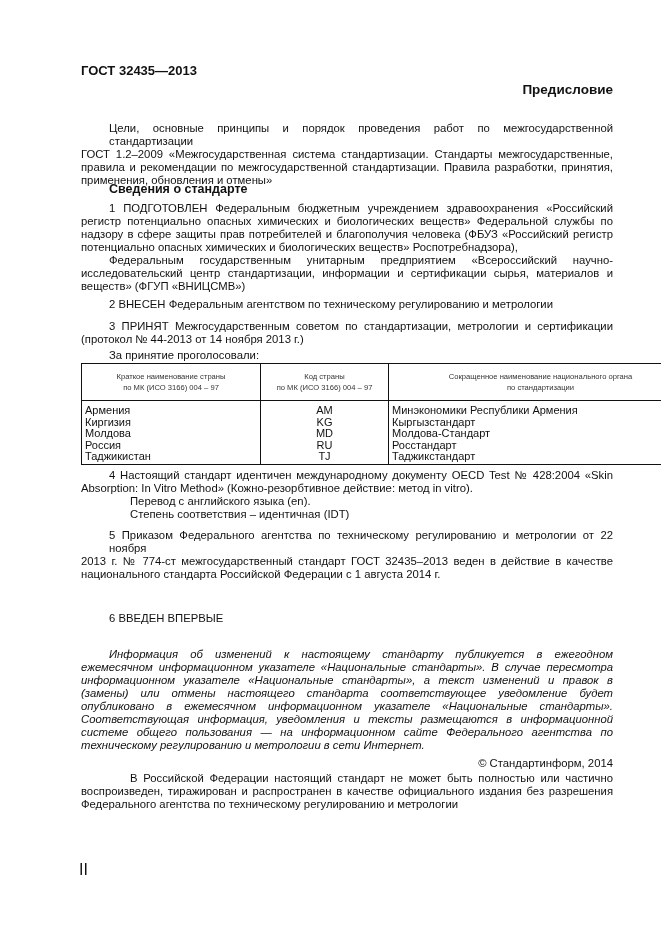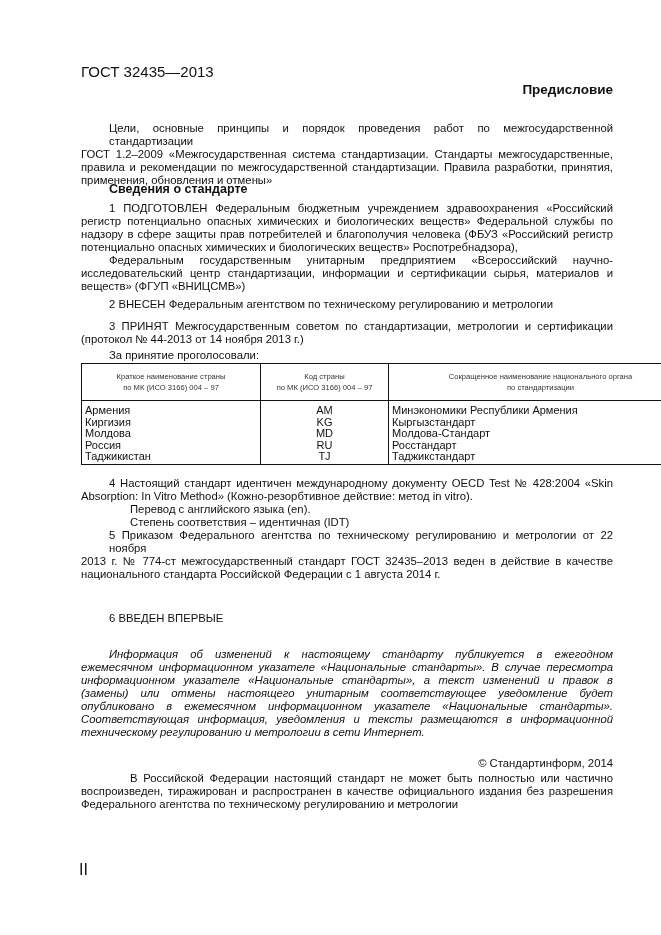--- a/index.html
+++ b/index.html
@@ -1,18 +1,18 @@
 <!DOCTYPE html>
 <html><head>
 <meta charset="utf-8">
 <style>
   html, body { margin: 0; padding: 0; background: #ffffff; }
   body { width: 661px; height: 935px; position: relative; overflow: hidden;
          font-family: "Liberation Sans", sans-serif; color: #111; }
-  .doc-code { position: absolute; left: 81px; top: 63px; font-size: 15px; font-weight: normal; }
+  .doc-code { position: absolute; left: 81px; top: 63px; font-size: 13px; font-weight: bold; }
   .title { position: absolute; left: 81px; width: 532px; top: 82px; text-align: right;
            font-size: 13.5px; font-weight: bold; padding-left: 30px; box-sizing: border-box; }
   .p { position: absolute; left: 81px; width: 532px; font-size: 11.3px; line-height: 13px;
        text-align: justify; text-align-last: left; margin: 0; }
   .sub { position: absolute; left: 109px; font-size: 12.5px; font-weight: bold; top: 182px; }
   .line { display: block; }
   .just { text-align: justify; text-align-last: justify; }
   .italic { font-style: italic; }
   .indent2 { padding-left: 49px; }
 
@@ -110,43 +110,44 @@
           <span class="line">Молдова-Стандарт</span>
           <span class="line">Росстандарт</span>
           <span class="line">Таджикстандарт</span>
         </div>
       </td>
     </tr>
   </tbody>
 </table>
 
 <div class="p" style="top:469px;">
-  <span class="line just" style="padding-left:28px;margin-top:8px;">4 Настоящий стандарт идентичен международному документу OECD Test № 428:2004 «Skin</span>
+  <span class="line just" style="padding-left:28px;">4 Настоящий стандарт идентичен международному документу OECD Test № 428:2004 «Skin</span>
   <span class="line">Absorption: In Vitro Method» (Кожно-резорбтивное действие: метод in vitro).</span>
   <span class="line indent2">Перевод с английского языка (en).</span>
   <span class="line indent2">Степень соответствия – идентичная (IDT)</span>
 </div>
 
 <div class="p" style="top:529px;">
   <span class="line just" style="padding-left:28px;">5 Приказом Федерального агентства по техническому регулированию и метрологии от 22 ноября</span>
   <span class="line just">2013 г. № 774-ст межгосударственный стандарт ГОСТ 32435–2013 веден в действие в качестве</span>
   <span class="line">национального стандарта Российской Федерации с 1 августа 2014 г.</span>
 </div>
 
 <div class="p" style="top:612px;">
   <span class="line" style="padding-left:28px;">6 ВВЕДЕН ВПЕРВЫЕ</span>
 </div>
 
 <div class="p italic" style="top:648px;">
   <span class="line just" style="padding-left:28px;">Информация об изменений к настоящему стандарту публикуется в ежегодном</span>
   <span class="line just">ежемесячном  информационном указателе «Национальные стандарты». В случае пересмотра</span>
   <span class="line just">информационном указателе «Национальные стандарты», а текст изменений и правок в</span>
-  <span class="line just">(замены) или отмены настоящего унитарным соответствующее уведомление будет</span>
+  <span class="line just">(замены) или отмены настоящего стандарта соответствующее уведомление будет</span>
   <span class="line just">опубликовано в ежемесячном информационном указателе «Национальные стандарты».</span>
   <span class="line just">Соответствующая информация, уведомления и тексты размещаются в информационной</span>
+  <span class="line just">системе общего пользования — на информационном сайте Федерального агентства по</span>
   <span class="line">техническому регулированию и метрологии в сети Интернет.</span>
 </div>
 
 <div class="copyright">© Стандартинформ, 2014</div>
 
 <div class="p" style="top:772px;">
   <span class="line just" style="padding-left:49px;">В Российской Федерации настоящий стандарт не может быть полностью или частично</span>
   <span class="line just">воспроизведен, тиражирован и распространен в качестве официального издания без разрешения</span>
   <span class="line">Федерального агентства по техническому регулированию и метрологии</span>
 </div>

